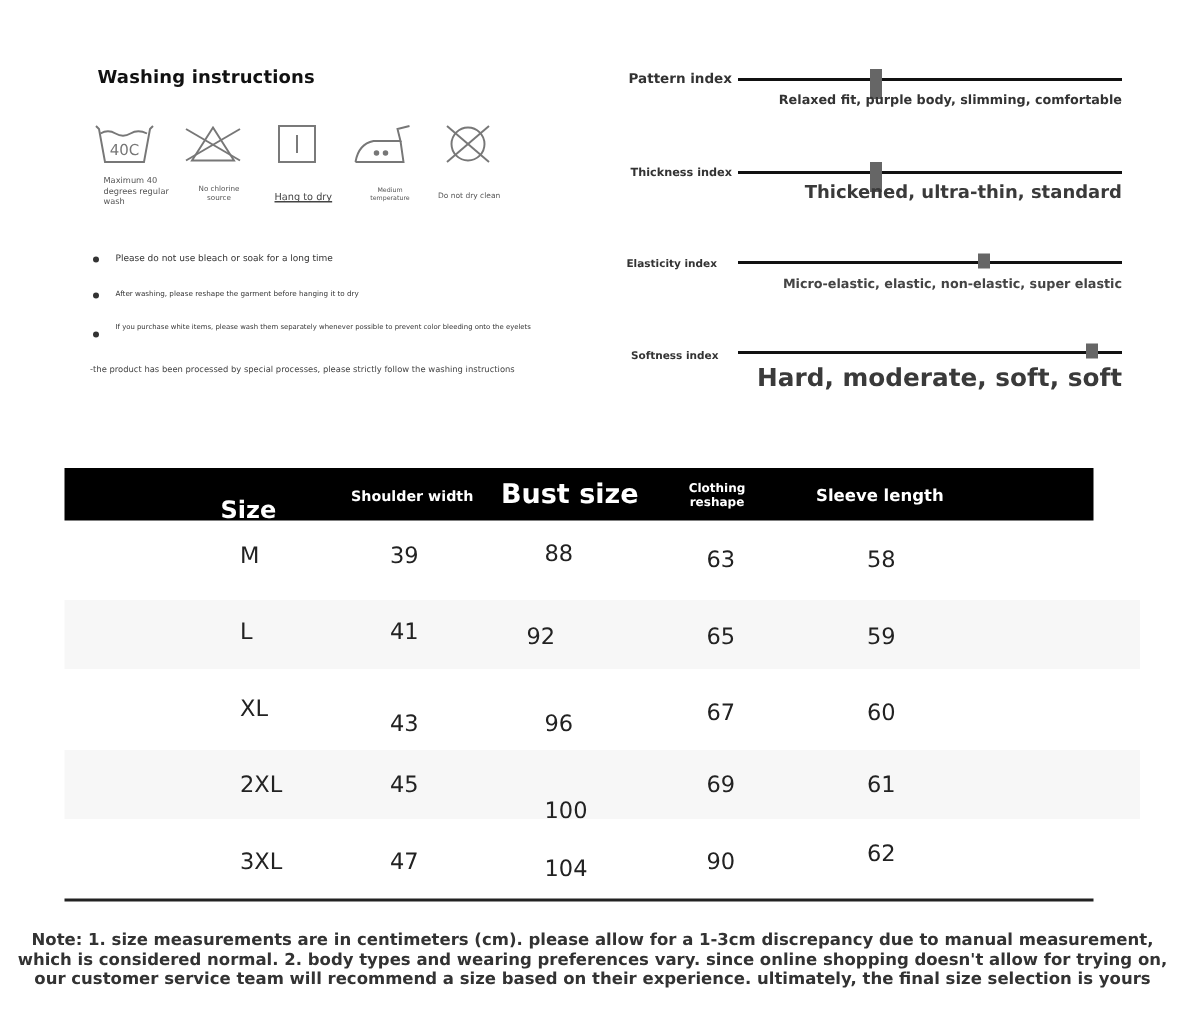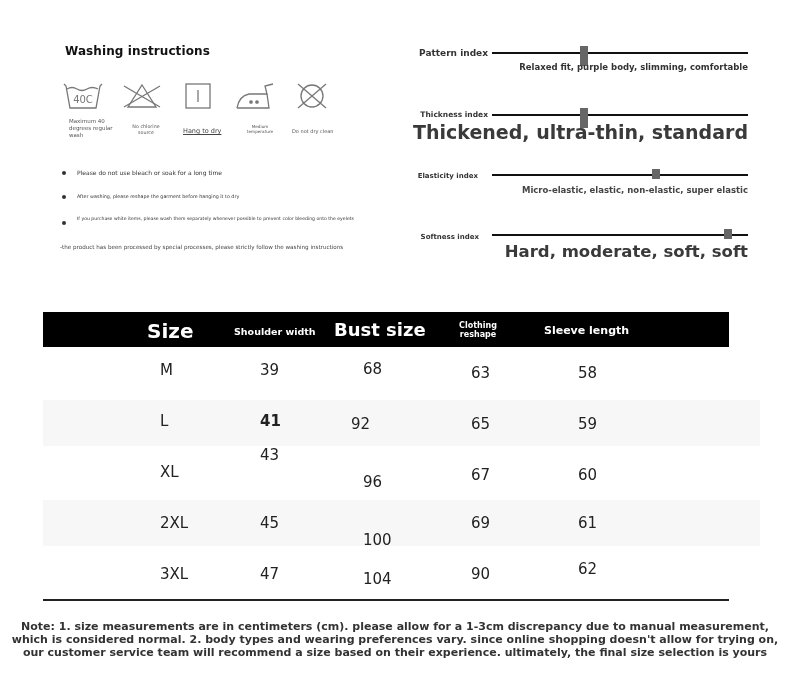--- a/index.html
+++ b/index.html
@@ -40,21 +40,21 @@
   }
   .idx-marker {
     position: absolute; width: 8px; height: 20px; background: #666;
     transform: translateX(-50%);
   }
   .idx-marker.short { height: 10px; }
   .idx-desc {
     position: absolute; right: 42px; color: #444; white-space: nowrap; font-weight: bold;
   }
   .idx-desc.small { font-size: 8.5px; font-weight: normal; color: #333; }
-  .idx-desc.large { font-size: 19px; color: #3a3a3a; }
+  .idx-desc.large { font-size: 12px; color: #3a3a3a; }
 
   
   .table-header {
     position: absolute; left: 43px; top: 312px; width: 686px; height: 35px; background: #000;
   }
   .th {
     position: absolute; color: #fff; font-weight: bold; white-space: nowrap; text-align: center;
   }
   .row-band {
     position: absolute; left: 43px; width: 717px; height: 46px; background: #f7f7f7;
@@ -154,48 +154,48 @@
 </div>
 
 <div>
   <div class="idx-label" style="right:311px; top:233px; font-size:7px;">Softness index</div>
   <div class="idx-line" style="top:234px;"></div>
   <div class="idx-marker short" id="m3" style="top: 229px; left: 727.52px;"></div>
   <div class="idx-desc large" style="top:242px; font-size:16.5px;">Hard, moderate, soft, soft</div>
 </div>
 
 <div class="table-header">
-  <div class="th" style="left:104px; top:7px; font-size:20px;">Size</div>
+  <div class="th" style="left:104px; top:18px; font-size:16px;">Size</div>
   <div class="th" style="left:191px; top:14px; font-size:9.5px;">Shoulder width</div>
   <div class="th" style="left:291px; top:7px; font-size:18px;">Bust size</div>
   <div class="th" style="left:414px; top:9px; font-size:8px; width:42px; white-space:normal; line-height:9px;">Clothing reshape</div>
   <div class="th" style="left:501px; top:12px; font-size:11px;">Sleeve length</div>
 </div>
 
 <div class="row-band" style="top:400px;"></div>
 <div class="row-band" style="top:500px;"></div>
 
 <div id="table-body">
     <div>
       <div class="cell" style="left: 160px; top: 361px;">M</div>
       <div class="cell" style="left: 260px; top: 361px;">39</div>
-      <div class="cell" style="left: 363px; top: 360px;">68</div>
+      <div class="cell" style="left: 363px; top: 360px;">88</div>
       <div class="cell" style="left: 471px; top: 364px;">63</div>
       <div class="cell" style="left: 578px; top: 364px;">58</div>
     </div>
     <div>
       <div class="cell" style="left: 160px; top: 412px;">L</div>
-      <div class="cell" style="left: 260px; top: 412px; font-weight: bold;">41</div>
+      <div class="cell" style="left: 260px; top: 412px;">41</div>
       <div class="cell" style="left: 351px; top: 415px;">92</div>
       <div class="cell" style="left: 471px; top: 415px;">65</div>
       <div class="cell" style="left: 578px; top: 415px;">59</div>
     </div>
     <div>
       <div class="cell" style="left: 160px; top: 463px;">XL</div>
-      <div class="cell" style="left: 260px; top: 446px;">43</div>
+      <div class="cell" style="left: 260px; top: 473px;">43</div>
       <div class="cell" style="left: 363px; top: 473px;">96</div>
       <div class="cell" style="left: 471px; top: 466px;">67</div>
       <div class="cell" style="left: 578px; top: 466px;">60</div>
     </div>
     <div>
       <div class="cell" style="left: 160px; top: 514px;">2XL</div>
       <div class="cell" style="left: 260px; top: 514px;">45</div>
       <div class="cell" style="left: 363px; top: 531px;">100</div>
       <div class="cell" style="left: 471px; top: 514px;">69</div>
       <div class="cell" style="left: 578px; top: 514px;">61</div>

